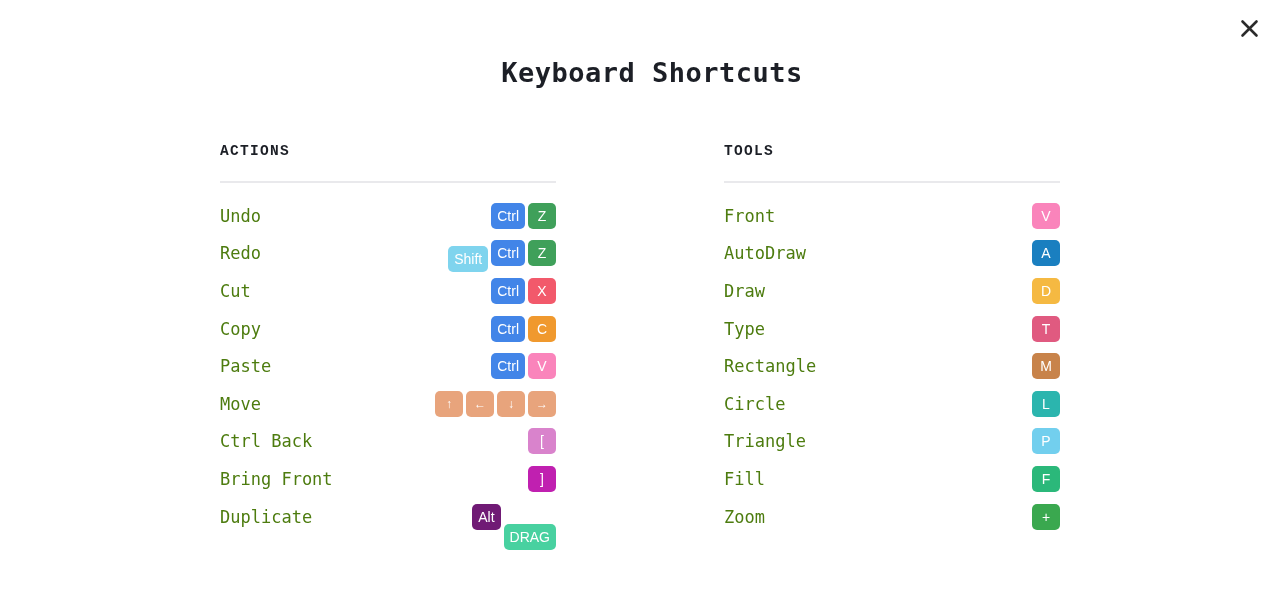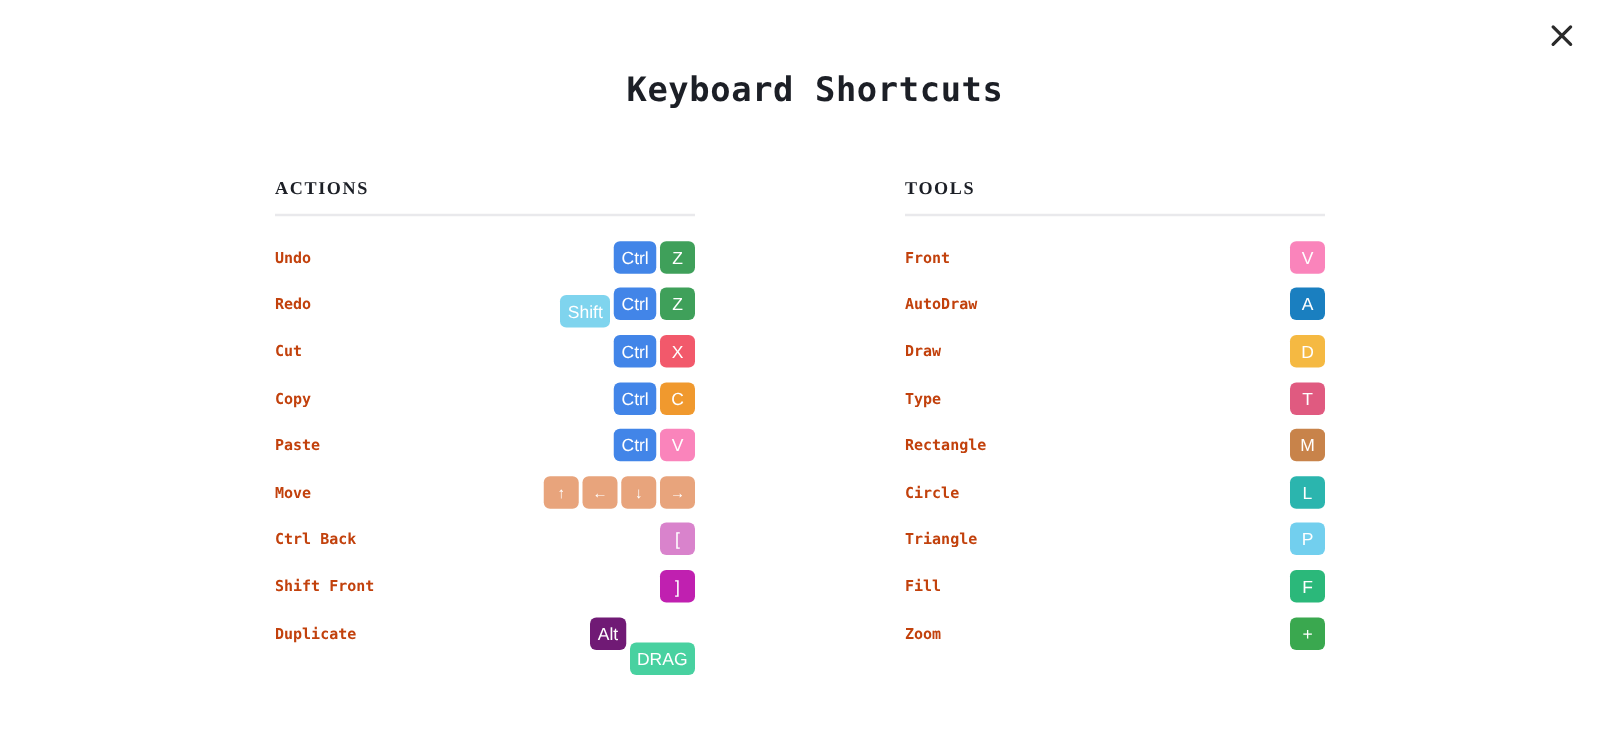--- a/index.html
+++ b/index.html
@@ -55,42 +55,41 @@
     display: flex;
     gap: 168px;
   }
   .column { width: 336px; }
 
   .section-header {
     font-size: 14.5px;
     font-weight: bold;
     color: #1c1f26;
     letter-spacing: 1.3px;
-    font-family: Liberation Serif, serif;
-    padding-bottom: 11px;
+    font-family: Liberation Mono, monospace;
+    padding-bottom: 22px;
   }
   .divider {
     height: 2px;
     background: #e9e9ec;
     width: 100%;
     margin-bottom: 14px;
   }
 
   .row {
     display: flex;
     align-items: center;
     justify-content: space-between;
     height: 37.6px;
   }
   .row-label {
-    font-size: 12px;
-    color: #c2410c;
+    font-size: 17px;
+    color: #4d7c0f;
     font-family: "DejaVu Sans Mono", "Liberation Mono", monospace;
     white-space: nowrap;
-    font-weight: bold;
   }
   .keys {
     display: flex;
     align-items: center;
     gap: 3px;
   }
   .key {
     min-width: 28px;
     height: 26px;
     border-radius: 5px;
@@ -170,21 +169,21 @@
           <span class="key arrow" style="background: rgb(232, 164, 124);">→</span>
         </div>
       </div>
       <div class="row">
         <div class="row-label">Ctrl Back</div>
         <div class="keys">
           <span class="key" style="background: rgb(217, 131, 204);">[</span>
         </div>
       </div>
       <div class="row">
-        <div class="row-label">Shift Front</div>
+        <div class="row-label">Bring Front</div>
         <div class="keys">
           <span class="key" style="background: rgb(192, 32, 176);">]</span>
         </div>
       </div>
       <div class="row">
         <div class="row-label">Duplicate</div>
         <div class="keys">
           <span class="key wide" style="background: #701a75;">Alt</span>
           <span class="key wide" style="background: rgb(72, 209, 160); margin-top: 40px;">DRAG</span>
         </div>

